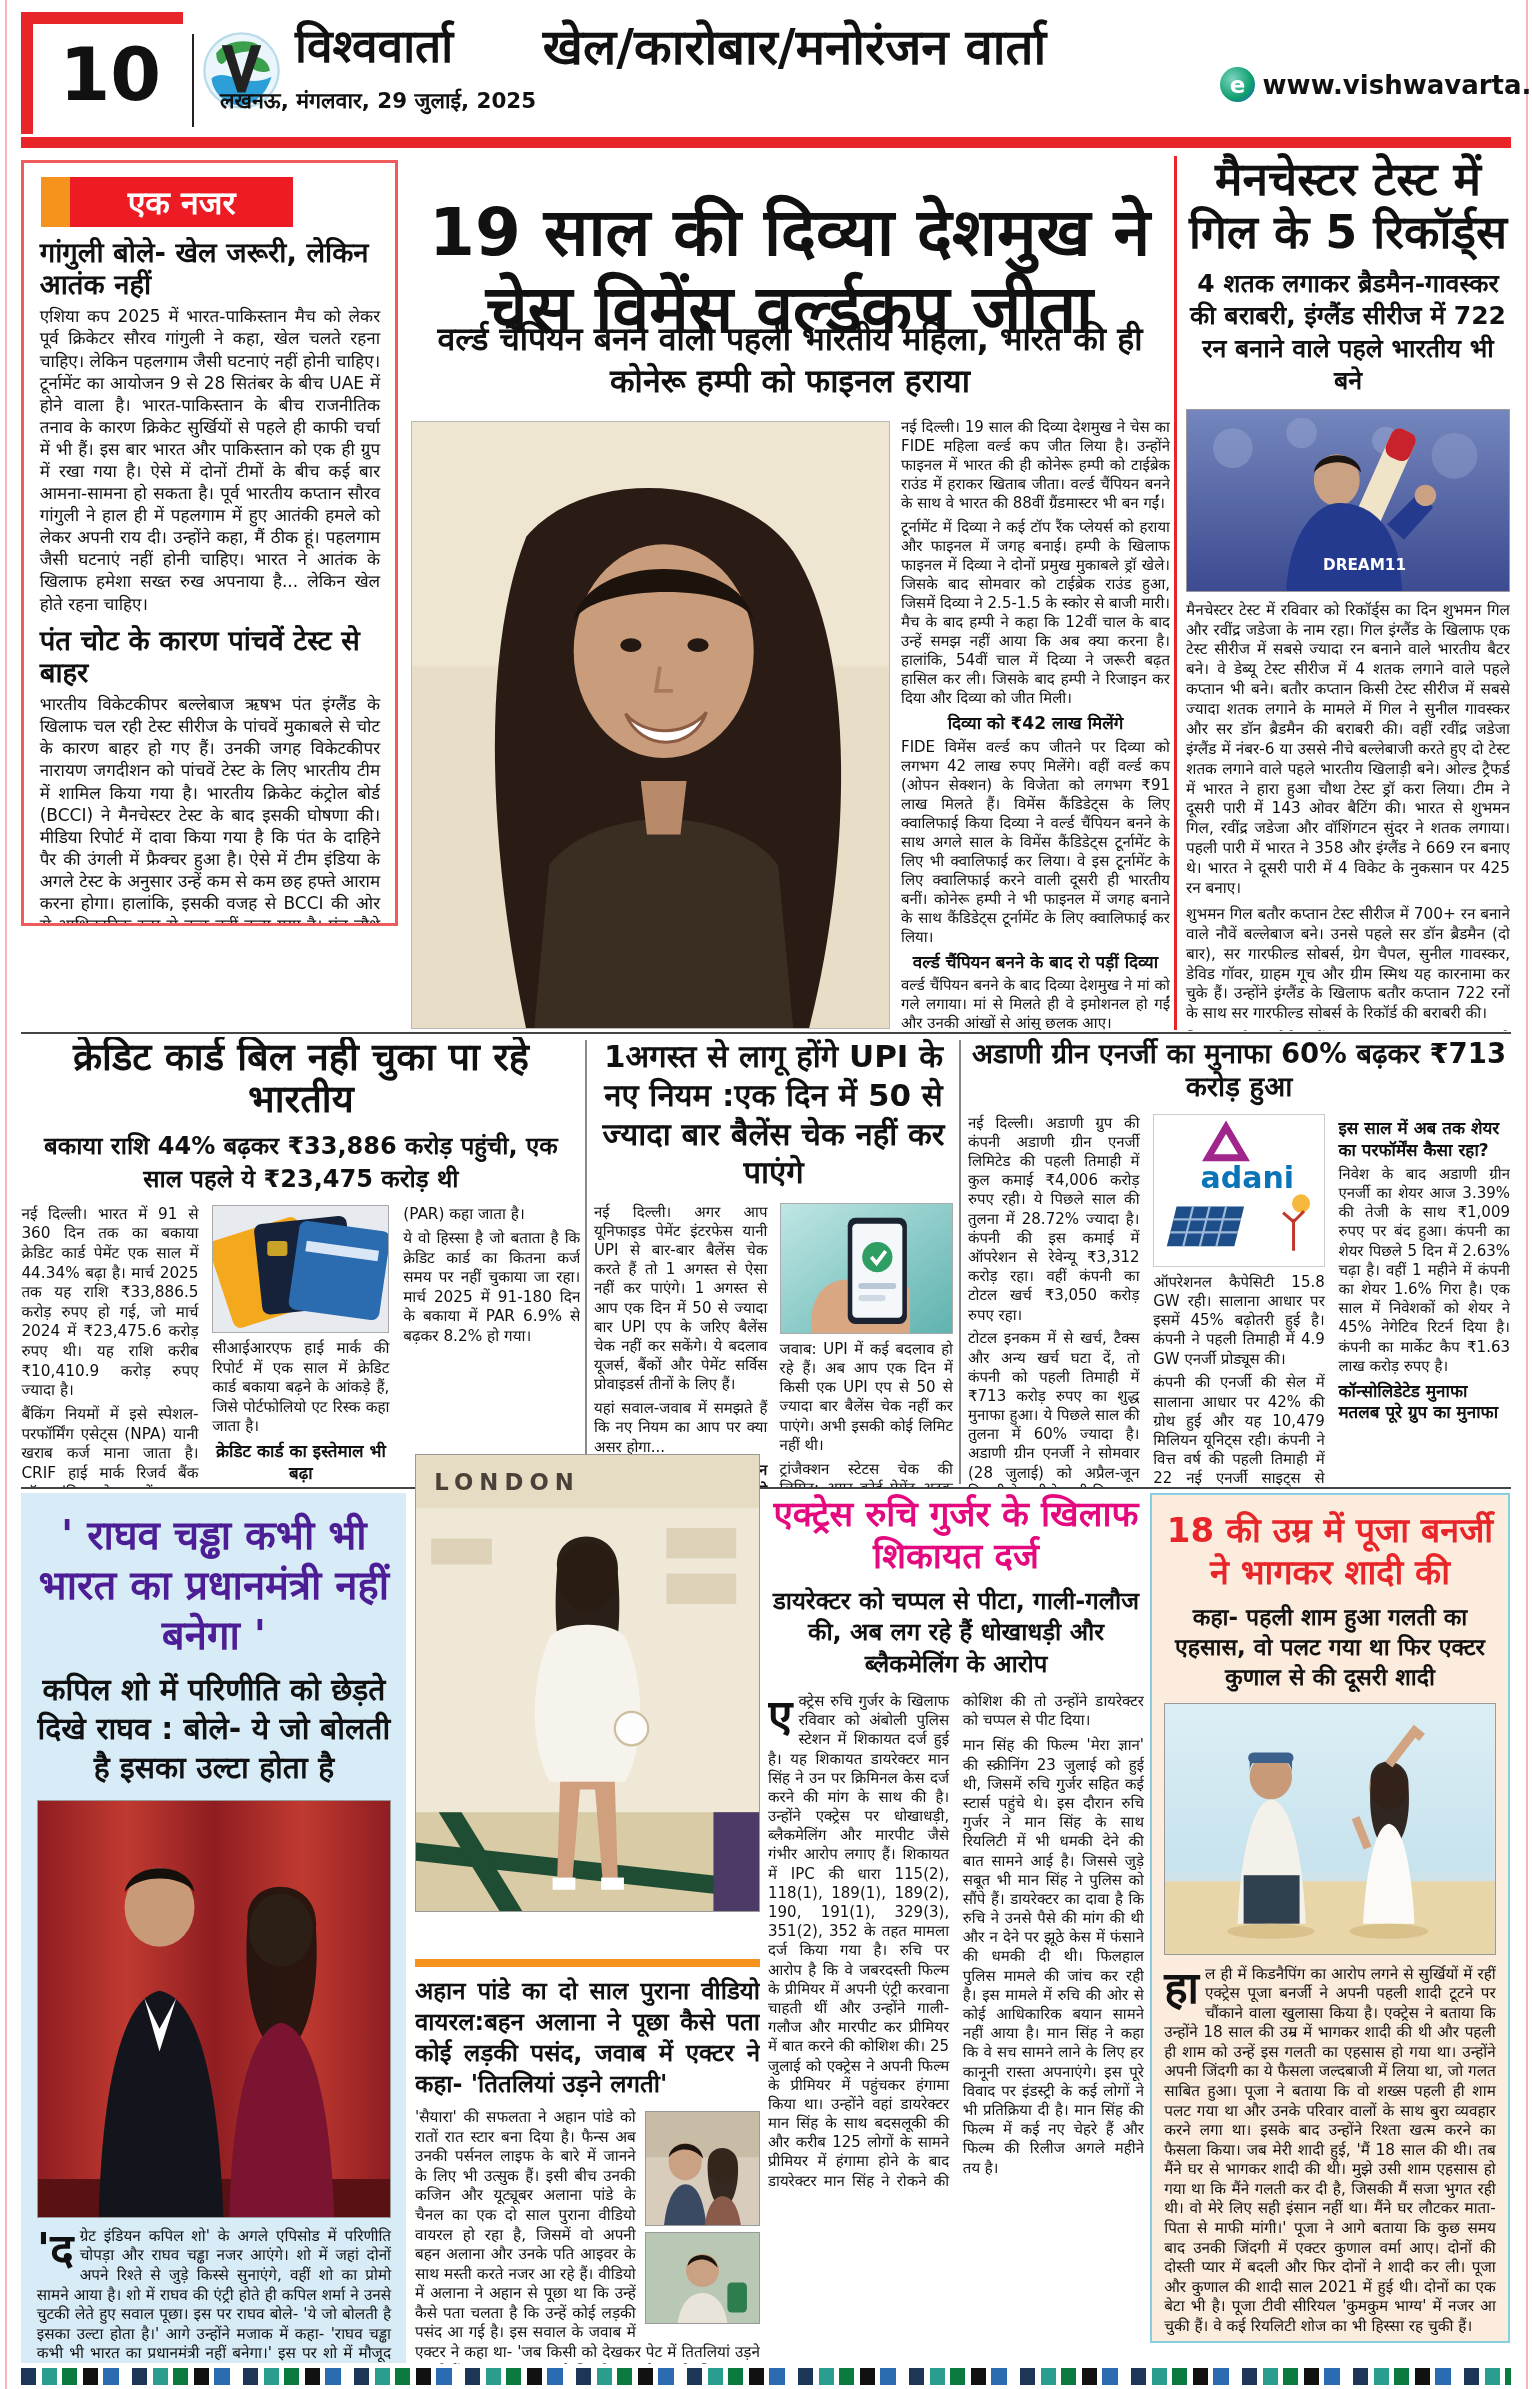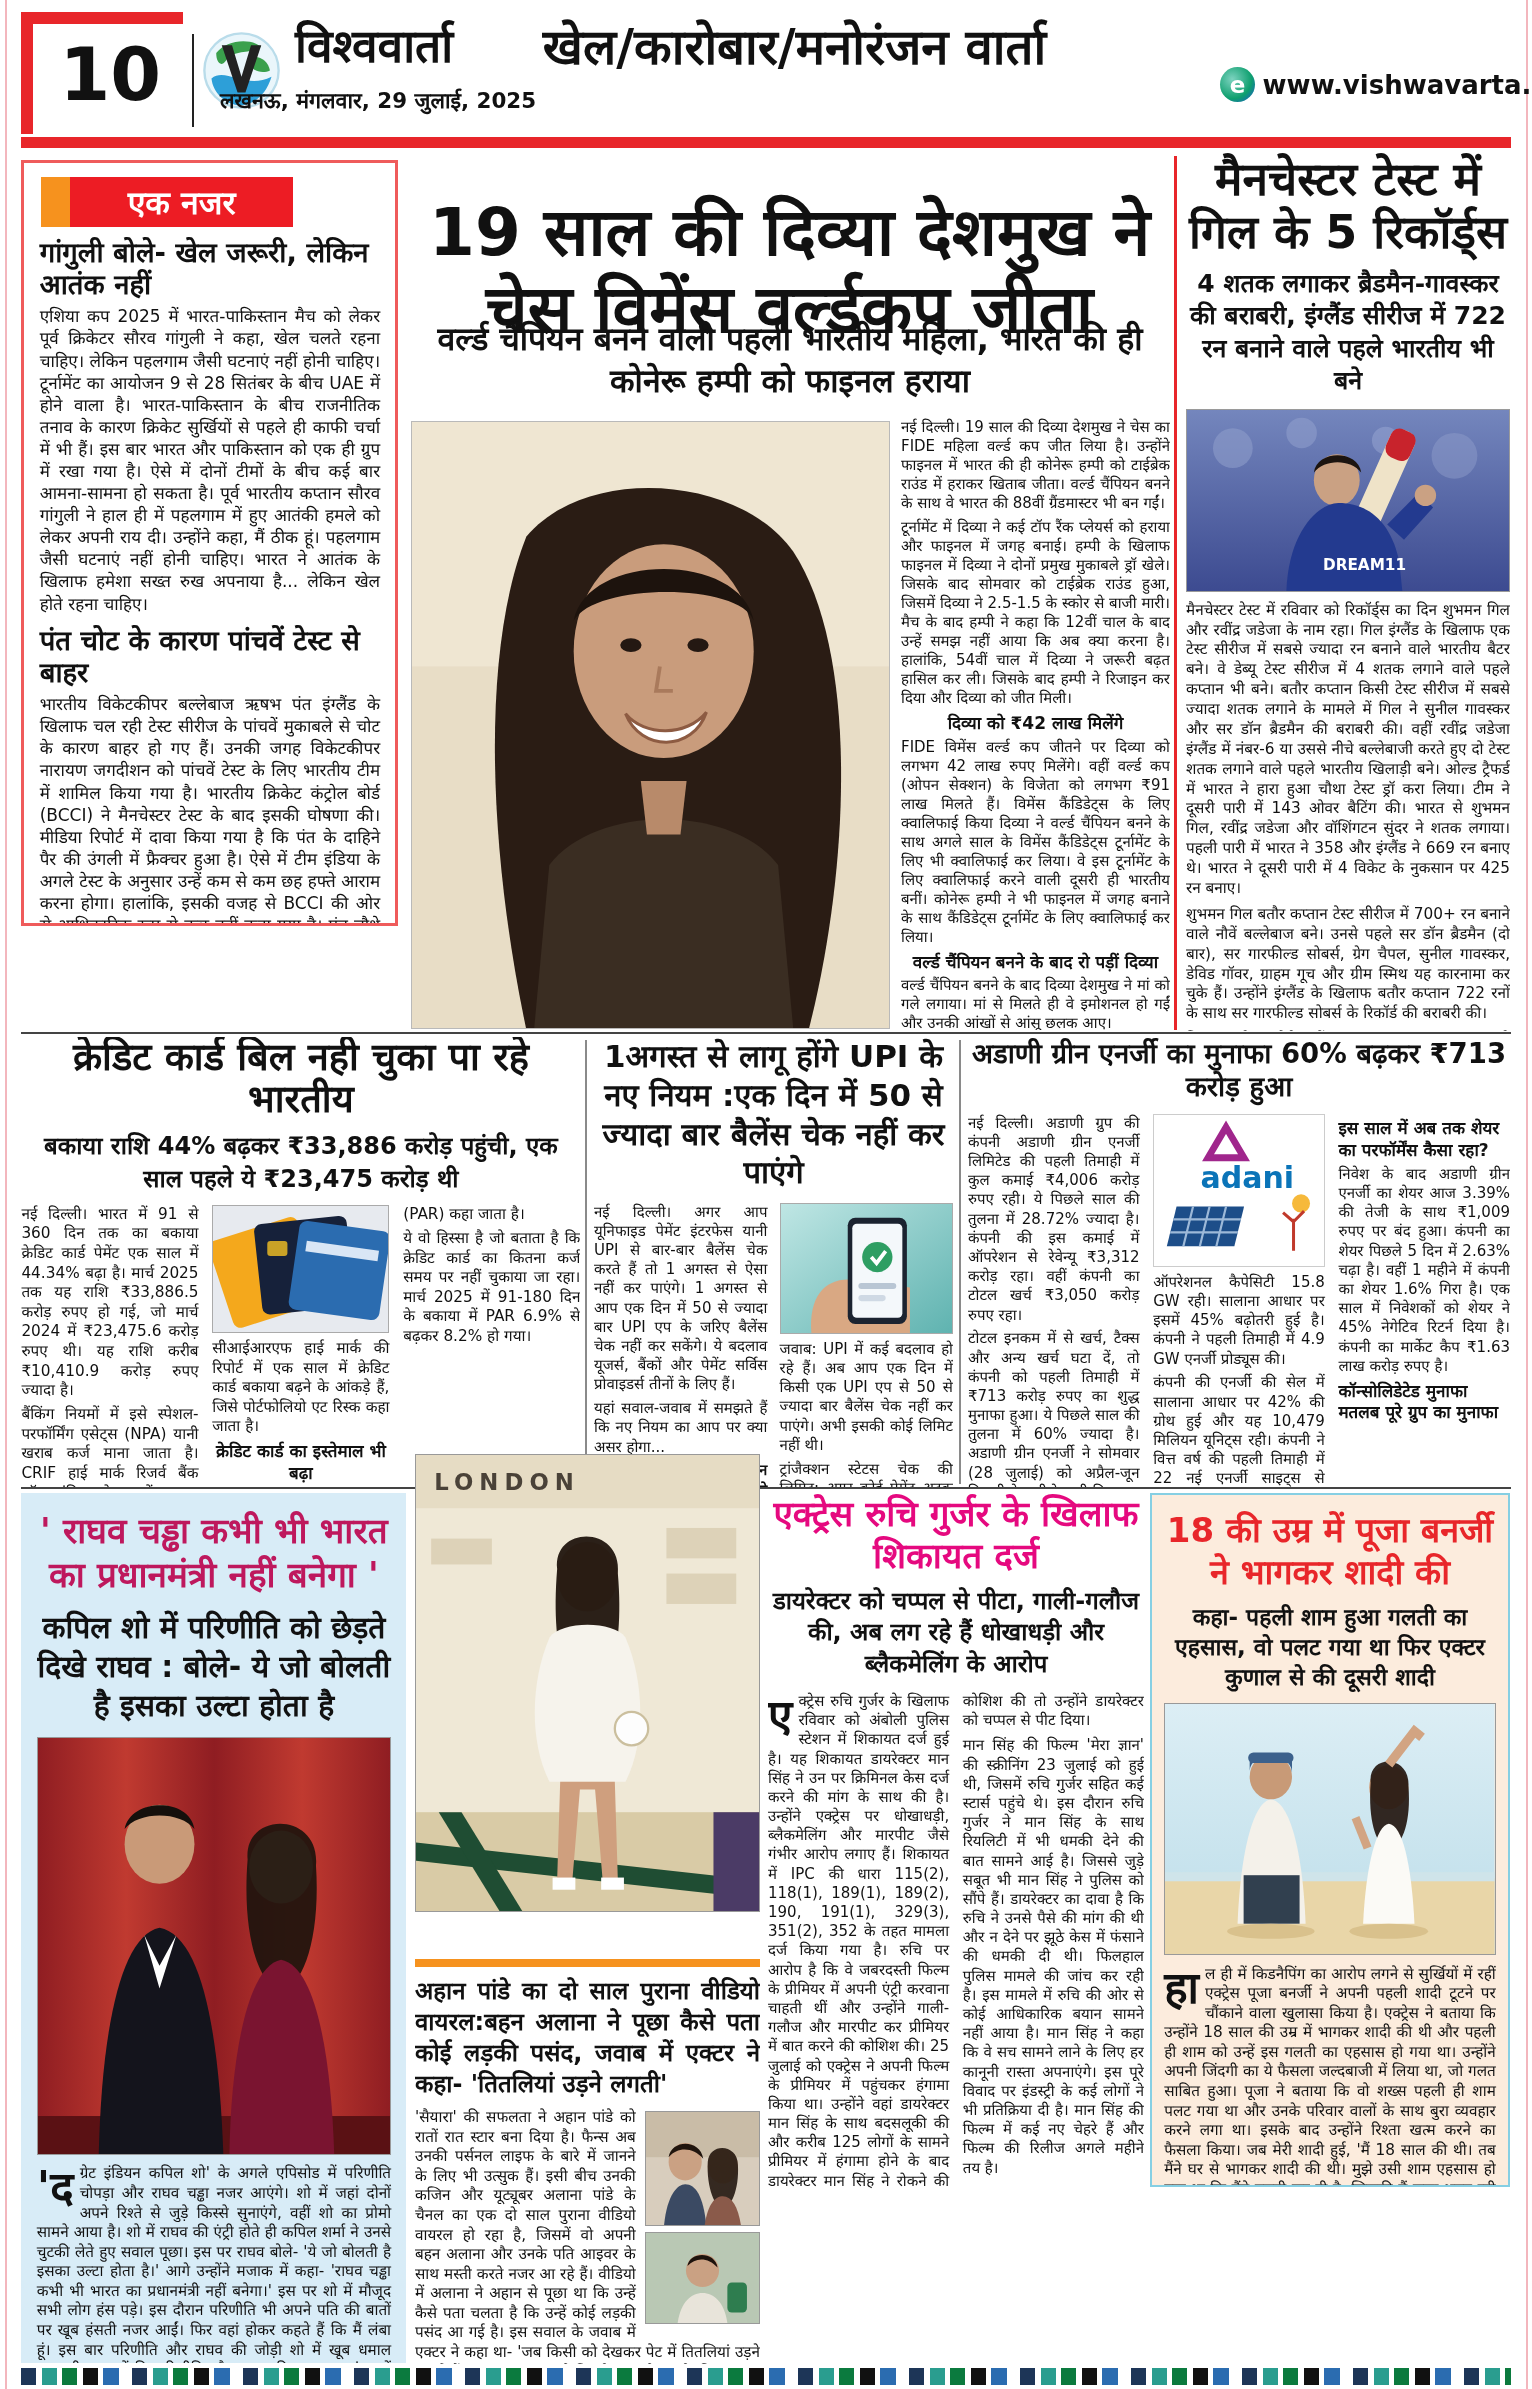--- a/index.html
+++ b/index.html
@@ -56,38 +56,38 @@
   .upi-h{font-size:31px;font-weight:900;text-align:center;line-height:1.25;margin:0;}
   .cols2{display:grid;grid-template-columns:1fr 1fr;gap:12.2px;margin-top:10.7px;font-size:15px;line-height:1.28;text-align:justify;}
   .cols2 p{margin:0 0 4.6px;}
   .phone-photo{width:100%;height:131px;border:0.8px solid #aaa;overflow:hidden;margin-bottom:6.1px;}
   .adani{left:968px;top:1037px;width:542px;height:450px;overflow:hidden;}
   .adani-h{font-size:27.5px;font-weight:900;text-align:center;margin:0;line-height:1.2;}
   .adani-sub{font-size:21.4px;font-weight:800;text-align:center;margin-top:7.6px;}
   .adani-photo{width:100%;height:153px;border:0.8px solid #ccc;overflow:hidden;margin-bottom:6.1px;background:#fff;}
   
   .raghav{left:21.4px;top:1493px;width:385px;height:870px;background:#d8ecf7;padding:13.7px 15.3px;overflow:hidden;}
-  .raghav-h{color:#be185d;font-size:35px;font-weight:900;text-align:center;line-height:1.25;margin:3.1px 0 0;}
+  .raghav-h{color:#4c1d95;font-size:40px;font-weight:900;text-align:center;line-height:1.25;margin:3.1px 0 0;}
   .raghav-sub{font-size:30px;font-weight:800;text-align:center;line-height:1.3;margin-top:10.7px;}
   .raghav-photo{width:100%;height:418px;margin-top:12.2px;border:0.8px solid #999;overflow:hidden;}
   .raghav-body{font-size:15.3px;line-height:1.28;text-align:justify;margin-top:9.2px;}
   .dcap::first-letter{float:left;font-size:44px;line-height:.85;padding:4.6px 6.1px 0 0;font-weight:700;}
   .ruchi-photo{left:415px;top:1454px;width:345px;height:458px;border:0.8px solid #999;overflow:hidden;}
   .ahaan{left:415px;top:1959px;width:345px;height:405px;overflow:hidden;}
   .ahaan-bar{width:100%;height:7.6px;background:#f6921e;}
   .ahaan-h{font-size:24px;font-weight:900;line-height:1.3;margin:9.2px 0 0;text-align:justify;}
   .ahaan-float{float:right;width:115px;margin:3.1px 0 4.6px 9.2px;}
   .ahaan-img{width:115px;height:115px;border:0.8px solid #999;overflow:hidden;margin-bottom:6.1px;}
   .ahaan-body{font-size:15.3px;line-height:1.28;text-align:justify;margin-top:7.6px;}
   .ruchi{left:768px;top:1493px;width:376px;height:870px;overflow:hidden;}
   .ruchi-h{color:#e5097f;font-size:35px;font-weight:900;text-align:center;line-height:1.2;margin:0;}
   .ruchi-sub{font-size:24px;font-weight:800;text-align:center;line-height:1.3;margin-top:9.2px;}
   .ruchi-body{column-count:2;column-gap:13.7px;font-size:15px;line-height:1.28;text-align:justify;margin-top:12.2px;height:672px;}
   .ruchi-body p{margin:0 0 6.1px;}
-  .pooja{left:1150px;top:1493px;width:360px;height:694px;background:#fcecdd;border:2.3px solid #86cfe3;padding:10.7px 12.2px;overflow:hidden;}
+  .pooja{left:1150px;top:1493px;width:360px;height:850px;background:#fcecdd;border:2.3px solid #86cfe3;padding:10.7px 12.2px;overflow:hidden;}
   .pooja-h{color:#e8262a;font-size:34px;font-weight:900;text-align:center;line-height:1.25;margin:3.1px 0 0;}
   .pooja-sub{font-size:23px;font-weight:800;text-align:center;line-height:1.3;margin-top:9.2px;}
   .pooja-photo{width:100%;height:252px;margin-top:10.7px;border:0.8px solid #999;overflow:hidden;}
   .pooja-body{font-size:15.3px;line-height:1.28;text-align:justify;margin-top:9.2px;}
   .footer-strip{left:21.4px;top:2368px;width:1490px;height:17px;
      background:repeating-linear-gradient(90deg,#1d3557 0 15.3px,#fff 15.3px 20.6px,#2a9d8f 20.6px 36px,#fff 36px 41px,#0b7a3e 41px 56px,#fff 56px 62px,#111 62px 77px,#fff 77px 82px,#2b6cb0 82px 98px,#fff 98px 111px);}
 </style>
 </head>
 <body>
 

